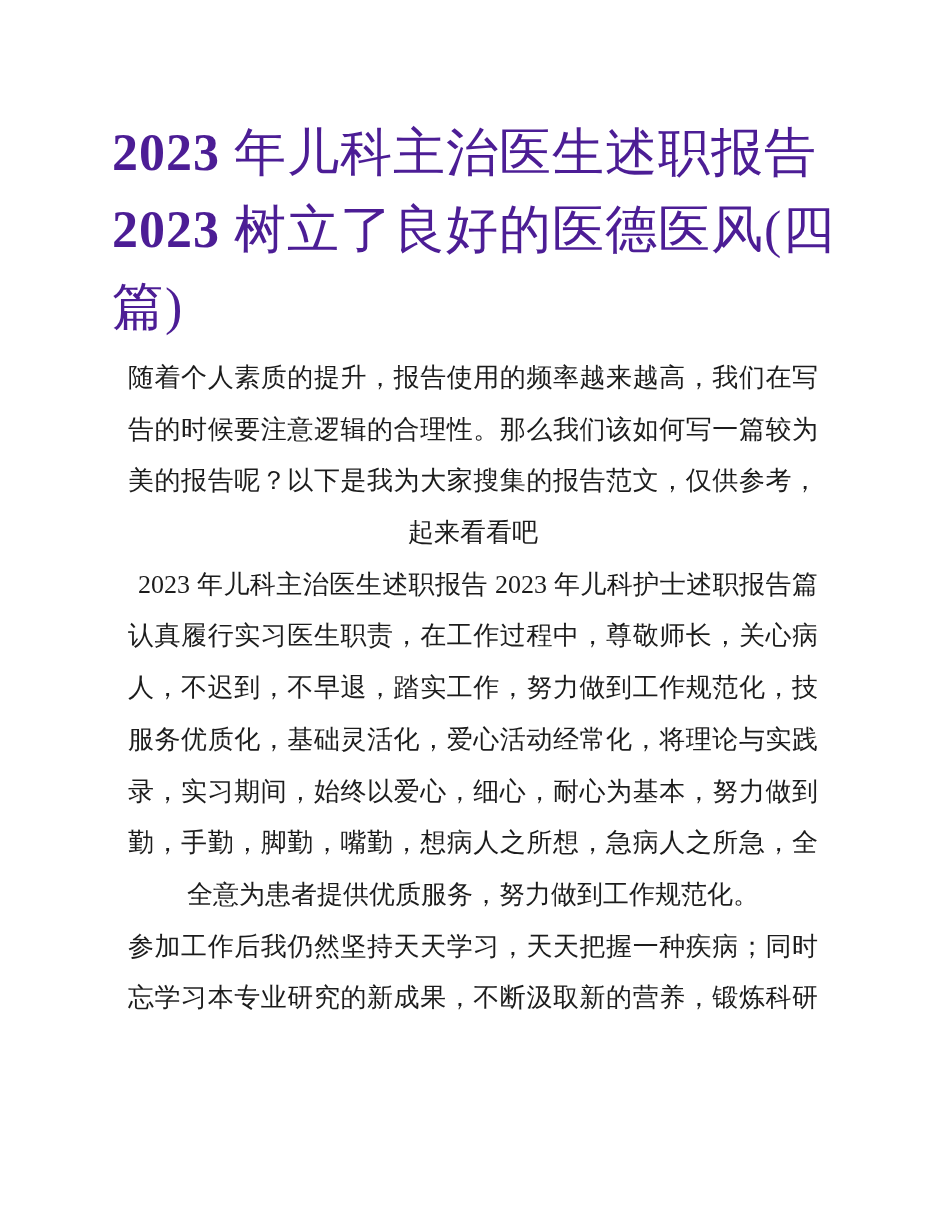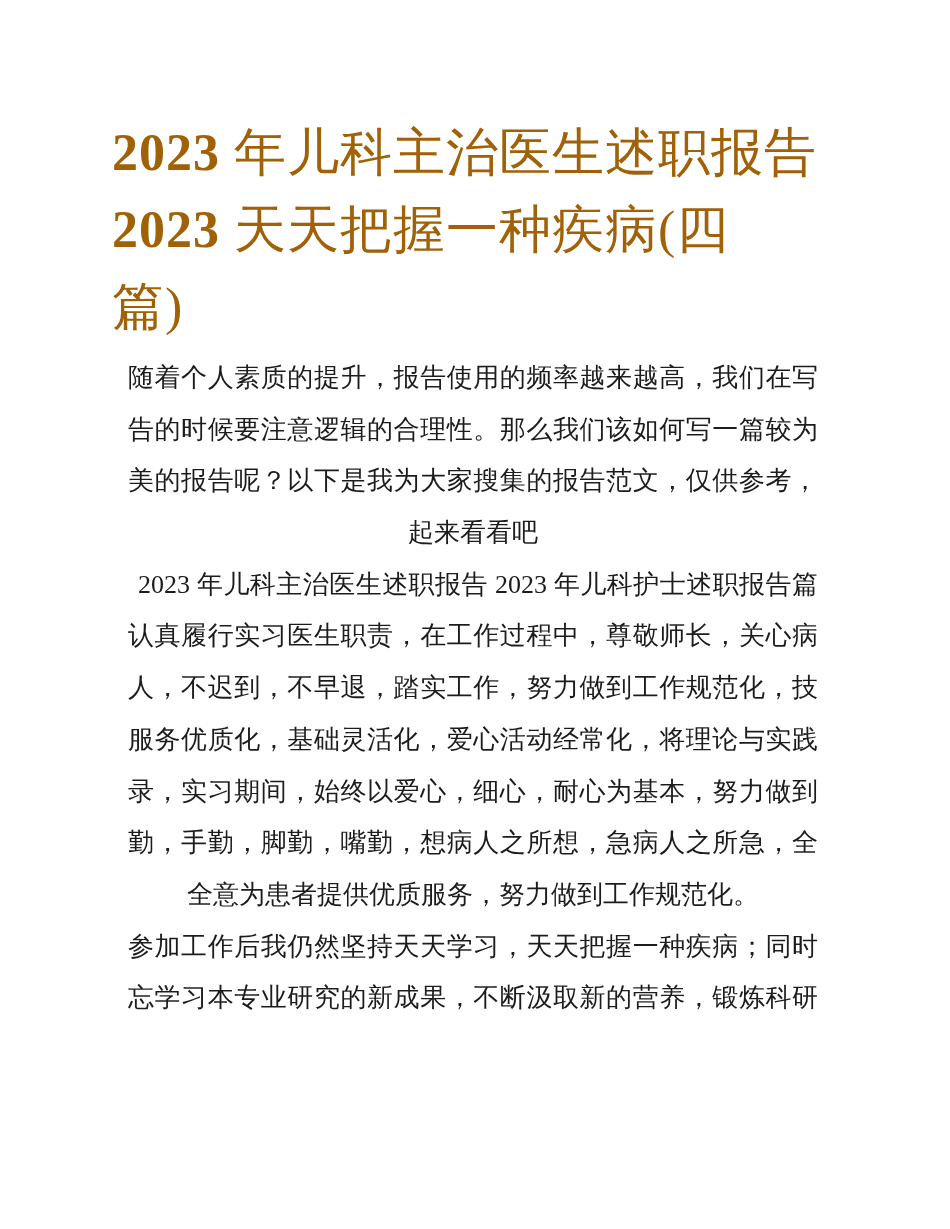--- a/index.html
+++ b/index.html
@@ -16,21 +16,21 @@
     font-family: "Liberation Serif", "DejaVu Serif", serif;
   }
   
   .title-block {
     position: absolute;
     left: 112px;
     top: 114px;
     width: 748px;
     font-size: 52px;
     line-height: 77px;
-    color: #a16207;
+    color: #4c1d95;
     letter-spacing: 1px;
   }
   .title-line { white-space: nowrap; }
   .title-num {
     font-weight: 700;
     font-family: "Liberation Serif", "DejaVu Serif", serif;
   }
   
   .body-block {
     position: absolute;
@@ -55,21 +55,21 @@
     padding-left: 10px;
   }
 </style>
 </head>
 <body>
 
 <div class="page">
 
   <div class="title-block">
     <div class="title-line"><span class="title-num">2023</span><span> 年儿科主治医生述职报告</span></div>
-    <div class="title-line"><span class="title-num">2023</span><span> 天天把握一种疾病(四</span></div>
+    <div class="title-line"><span class="title-num">2023</span><span> 树立了良好的医德医风(四</span></div>
     <div class="title-line"><span class="title-num"></span><span>篇)</span></div>
   </div>
 
   <div class="body-block">
     <div class="bline just">随着个人素质的提升，报告使用的频率越来越高，我们在写报</div>
     <div class="bline just">告的时候要注意逻辑的合理性。那么我们该如何写一篇较为完</div>
     <div class="bline just">美的报告呢？以下是我为大家搜集的报告范文，仅供参考，一</div>
     <div class="bline">起来看看吧</div>
     <div class="bline just indent">2023 年儿科主治医生述职报告 2023 年儿科护士述职报告篇一</div>
     <div class="bline just">认真履行实习医生职责，在工作过程中，尊敬师长，关心病</div>

